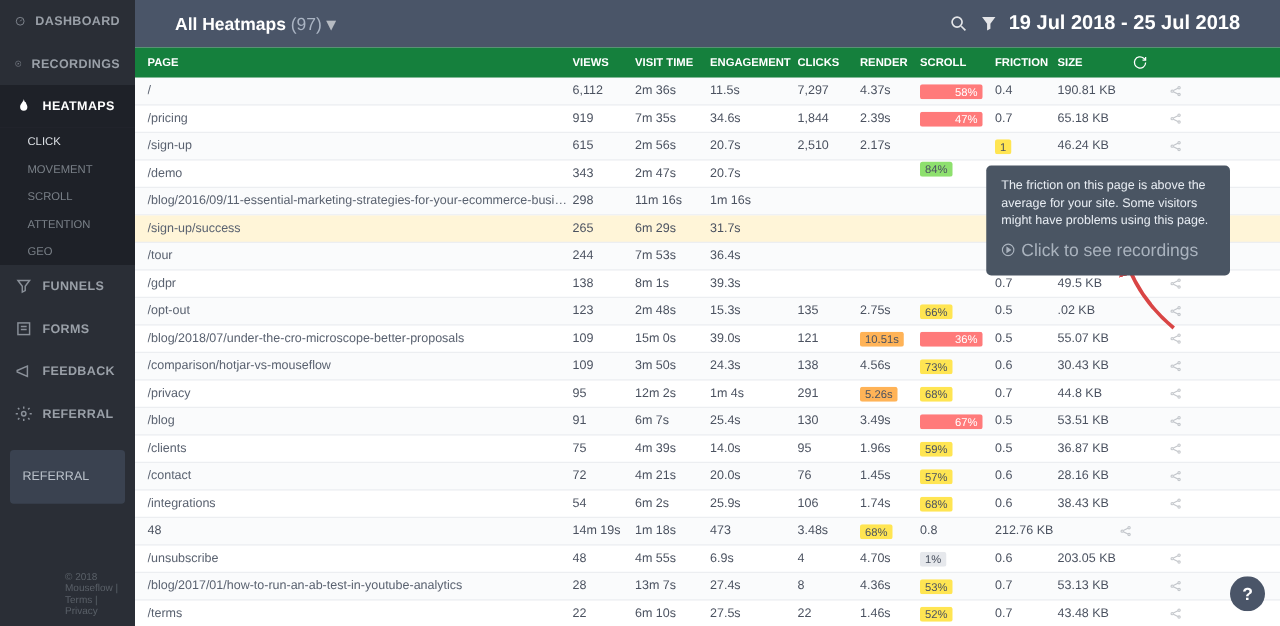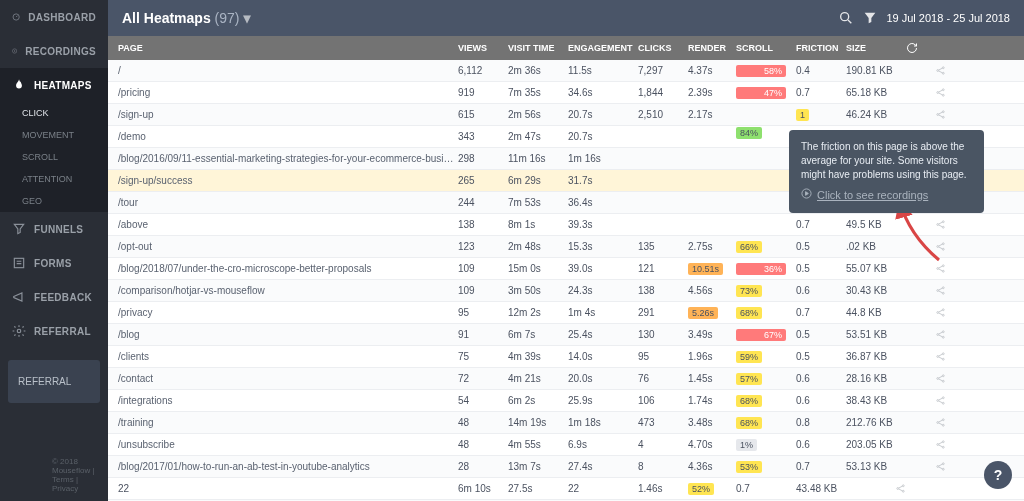--- a/index.html
+++ b/index.html
@@ -6,43 +6,43 @@
 body { font-family: -apple-system, "Segoe UI", Arial, sans-serif; font-size: 11px; background: #f5f5f5; width: 1024px; height: 501px; overflow: hidden; display: flex; }
 .sidebar { width: 108px; background: #2a2e36; color: #9aa0a8; display: flex; flex-direction: column; }
 .nav-item { display: flex; align-items: center; gap: 8px; padding: 10px 12px; font-size: 10px; font-weight: 600; letter-spacing: 0.3px; cursor: pointer; }
 .nav-item.active { background: #1e2128; color: #fff; }
 .sub-items { background: #1e2128; }
 .sub-item { padding: 6px 12px 6px 22px; font-size: 9px; color: #7a8088; cursor: pointer; }
 .sub-item.active { color: #dfe3e8; }
 .referral { margin: 12px 8px; padding: 16px 10px; background: #3a4250; color: #b9c0c9; font-size: 10px; border-radius: 3px; text-align: left; cursor: pointer; }
 .footer-note { margin-top: auto; padding: 8px; font-size: 8px; color: #5a6068; margin-left: 44px; }
 .main { flex: 1; display: flex; flex-direction: column; min-width: 0; }
-.topbar { background: #4a5568; color: #fff; display: flex; align-items: center; padding: 10px 14px; gap: 8px; }
+.topbar { background: #4a5568; color: #fff; display: flex; align-items: center; padding: 10px 32px; gap: 8px; }
 .title { font-size: 14px; font-weight: 600; }
 .count { color: #aab4c3; font-weight: 400; }
 .spacer { flex: 1; }
 .topbar-icon { width: 16px; height: 16px; cursor: pointer; opacity: .85; }
-.date-range { font-size: 11px; font-weight: 400; }
-.table-header { background: #737373; color: #fff; display: grid; grid-template-columns: 340px 50px 60px 70px 50px 48px 60px 50px 60px 40px; font-size: 9px; font-weight: 700; padding: 6px 10px; align-items: center; }
+.date-range { font-size: 16px; font-weight: 700; }
+.table-header { background: #15803d; color: #fff; display: grid; grid-template-columns: 340px 50px 60px 70px 50px 48px 60px 50px 60px 40px; font-size: 9px; font-weight: 700; padding: 6px 10px; align-items: center; }
 .table-header > div { white-space: nowrap; overflow: hidden; text-overflow: ellipsis; }
 .rows { flex: 1; overflow-y: auto; background: #fff; position: relative; }
 .row { display: grid; grid-template-columns: 340px 50px 60px 70px 50px 48px 60px 50px 60px 40px; padding: 4px 10px; border-bottom: 1px solid #eceef1; font-size: 10px; color: #4b5260; align-items: center; height: 22px; }
 .row:nth-child(odd) { background: #fafbfc; }
 .row.highlight { background: #fff5d8; }
 .row > div { white-space: nowrap; overflow: hidden; text-overflow: ellipsis; }
 .page-cell { color: #5a6270; }
 .num { text-align: left; }
 .pill { display: inline-block; padding: 1px 4px; border-radius: 2px; font-size: 9px; background: #e6e8ec; }
 .pill.red { background: #ff7a7a; color: #fff; padding-left: 28px; }
 .pill.orange { background: #ffb357; }
 .pill.yellow { background: #ffe552; }
 .pill.green { background: #8ee06e; margin-top: 36px; }
 .share { display: flex; gap: 3px; justify-content: flex-end; opacity: .5; }
 .tooltip { position: absolute; top: 70px; right: 40px; width: 195px; background: #4a5563; color: #e8edf3; padding: 10px 12px; border-radius: 4px; font-size: 10px; line-height: 1.4; z-index: 10; }
-.tooltip-link { margin-top: 6px; color: #aab3be; font-size: 11px; display:flex; gap:5px;text-decoration:underline;}
+.tooltip-link { margin-top: 6px; color: #aab3be; font-size: 14px; display:flex; align-items:center; gap:5px;}
 .arrow { position: absolute; top: 135px; right: 75px; width: 60px; height: 70px; z-index: 9; pointer-events: none; }
 .help-bubble { position: absolute; bottom: 12px; right: 12px; width: 28px; height: 28px; border-radius: 50%; background: #4a5568; color: #fff; display: flex; align-items: center; justify-content: center; font-size: 14px; font-weight: 700; cursor: pointer; }
 svg { display: block; }
 </style>
 </head>
 <body>
 
 <div class="sidebar">
   <div class="nav-item">
       <svg width="14" height="14" viewBox="0 0 24 24" fill="none" stroke="#8a9099" stroke-width="2">
@@ -286,21 +286,21 @@
   <div class="share">
           <svg width="11" height="11" viewBox="0 0 24 24" fill="none" stroke="#8a9099" stroke-width="2">
             <circle cx="6" cy="12" r="2"></circle>
             <circle cx="18" cy="6" r="2"></circle>
             <circle cx="18" cy="18" r="2"></circle>
             <path d="M8 11l8-4M8 13l8 4"></path>
           </svg>
         </div>
       </div>
       <div class="row">
-        <div class="page-cell">/above</div>
+        <div class="page-cell">/gdpr</div>
   <div class="num">138</div>
   <div class="num">8m 1s</div>
   <div class="num">39.3s</div>
   <div class="num"></div>
   <div class="num"></div>
   <div class="num"></div>
   <div class="num">0.7</div>
   <div class="num">49.5 KB</div>
   <div class="share">
           <svg width="11" height="11" viewBox="0 0 24 24" fill="none" stroke="#8a9099" stroke-width="2">
@@ -457,21 +457,20 @@
   <div class="share">
           <svg width="11" height="11" viewBox="0 0 24 24" fill="none" stroke="#8a9099" stroke-width="2">
             <circle cx="6" cy="12" r="2"></circle>
             <circle cx="18" cy="6" r="2"></circle>
             <circle cx="18" cy="18" r="2"></circle>
             <path d="M8 11l8-4M8 13l8 4"></path>
           </svg>
         </div>
       </div>
       <div class="row">
-        <div class="page-cell">/training</div>
   <div class="num">48</div>
   <div class="num">14m 19s</div>
   <div class="num">1m 18s</div>
   <div class="num">473</div>
   <div class="num">3.48s</div>
   <div class="num"><span class="pill yellow">68%</span></div>
   <div class="num">0.8</div>
   <div class="num">212.76 KB</div>
   <div class="share">
           <svg width="11" height="11" viewBox="0 0 24 24" fill="none" stroke="#8a9099" stroke-width="2">
@@ -514,20 +513,21 @@
   <div class="share">
           <svg width="11" height="11" viewBox="0 0 24 24" fill="none" stroke="#8a9099" stroke-width="2">
             <circle cx="6" cy="12" r="2"></circle>
             <circle cx="18" cy="6" r="2"></circle>
             <circle cx="18" cy="18" r="2"></circle>
             <path d="M8 11l8-4M8 13l8 4"></path>
           </svg>
         </div>
       </div>
       <div class="row">
+        <div class="page-cell">/terms</div>
   <div class="num">22</div>
   <div class="num">6m 10s</div>
   <div class="num">27.5s</div>
   <div class="num">22</div>
   <div class="num">1.46s</div>
   <div class="num"><span class="pill yellow">52%</span></div>
   <div class="num">0.7</div>
   <div class="num">43.48 KB</div>
   <div class="share">
           <svg width="11" height="11" viewBox="0 0 24 24" fill="none" stroke="#8a9099" stroke-width="2">

